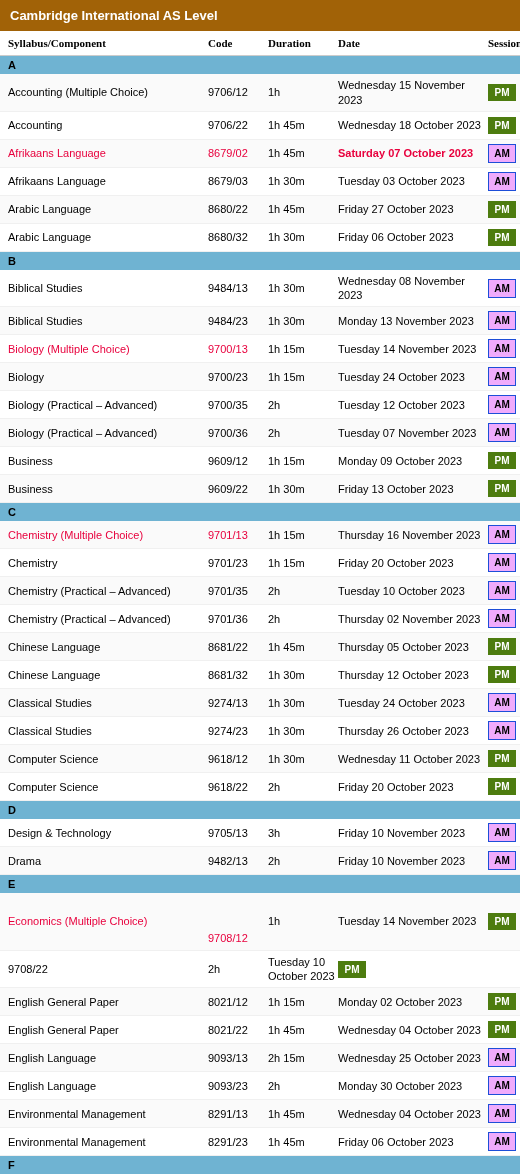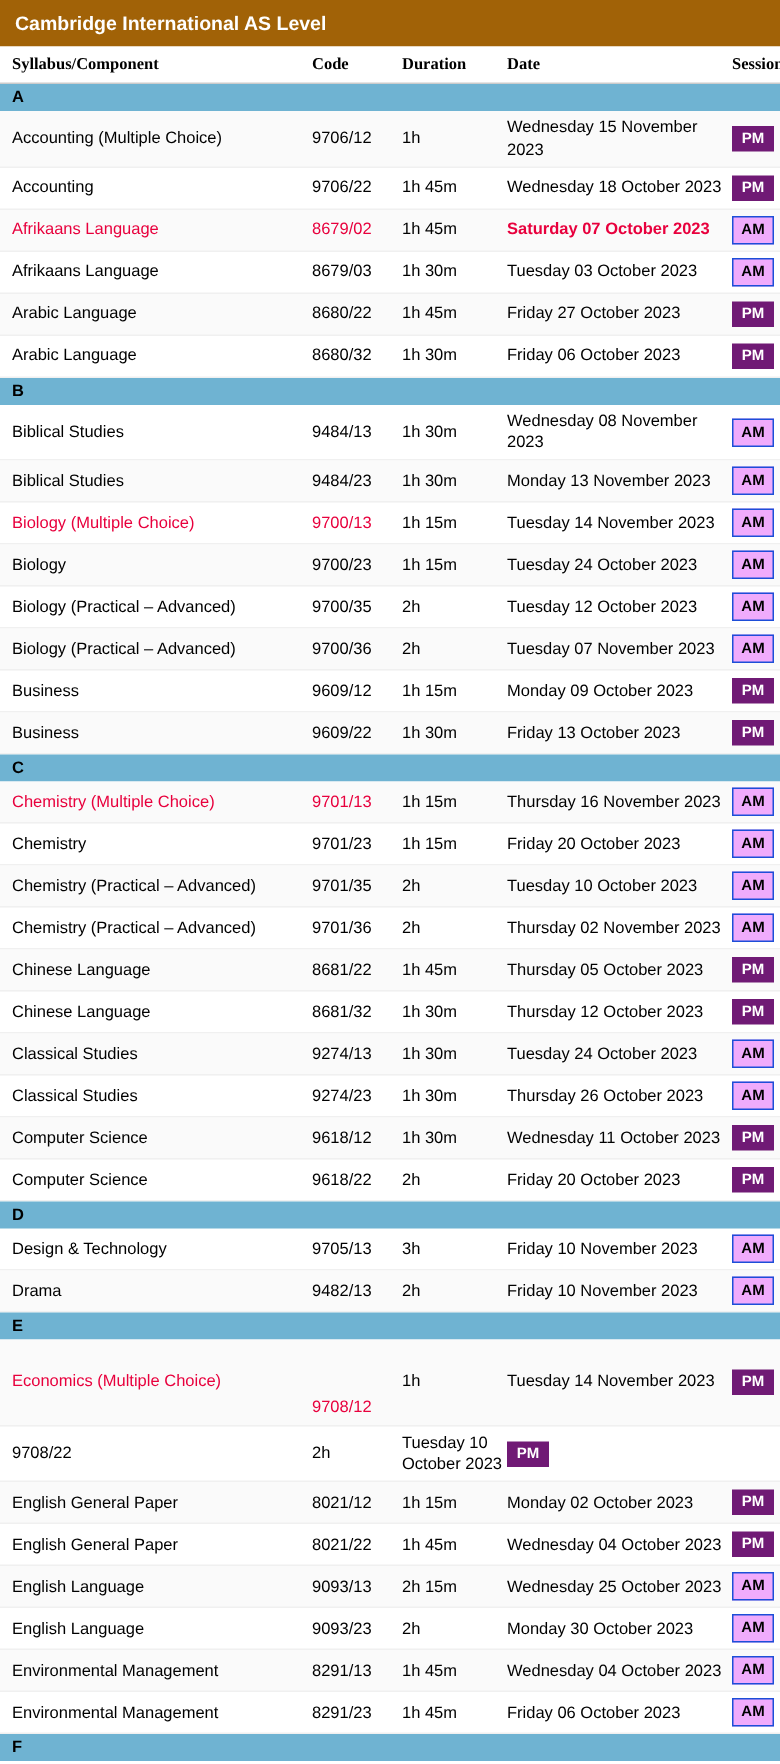--- a/index.html
+++ b/index.html
@@ -50,21 +50,21 @@
     
     .session-badge {
       display: inline-block;
       padding: 2px 5px;
       font-size: 10px;
       font-weight: bold;
       text-align: center;
       min-width: 28px;
     }
     
-    .session-pm { background: #701a75; color: white; }
+    .session-pm { background: #4d7c0f; color: white; }
     .session-am { background: #f0abfc; color: #000; border: 1px solid #1d4ed8; }
     .session-ev { background: #4a4a4a; color: white; }
     
     .date-highlight { color: #e8003d; font-weight: bold; }
   </style>
 </head>
 <body>
 
 <div>
   <div class="header">

